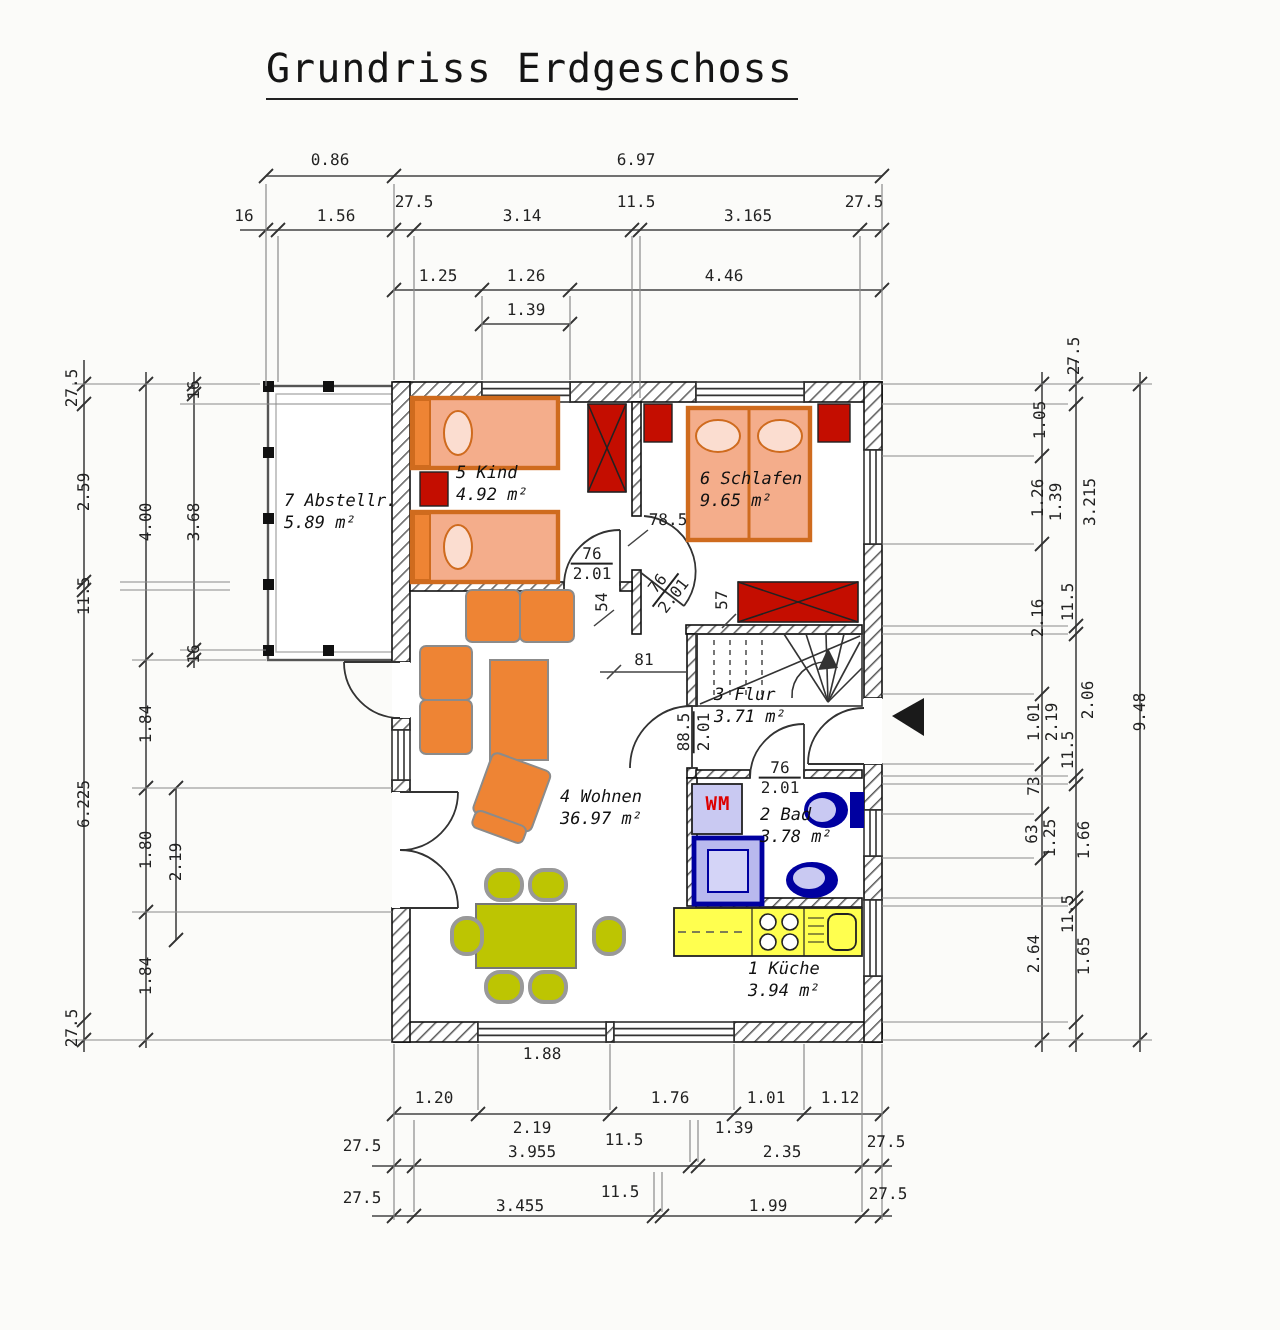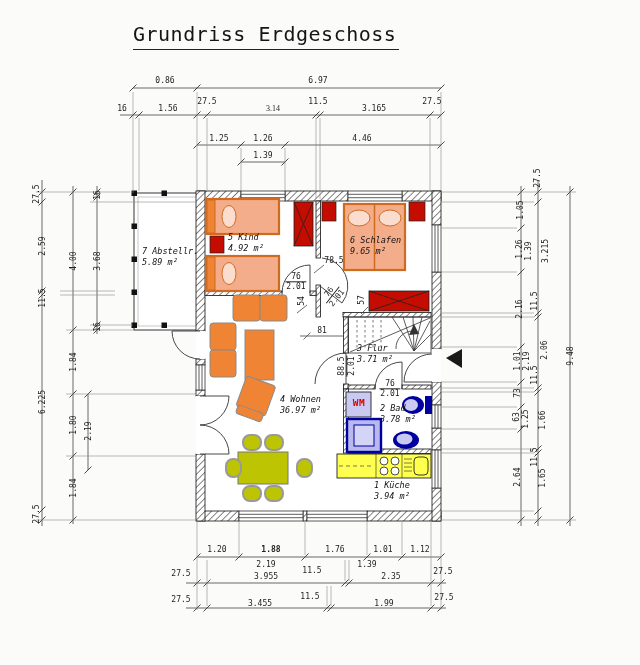--- a/index.html
+++ b/index.html
@@ -341,30 +341,30 @@
 </div>
 
 <div class="wm-label">WM</div>
 
 <div id="dim-layer">
     <span class="dim" style="left: 165px; top: 80px; transform: translate(-50%, -50%) rotate(0deg);">0.86</span>
     <span class="dim" style="left: 318px; top: 80px; transform: translate(-50%, -50%) rotate(0deg);">6.97</span>
     <span class="dim" style="left: 122px; top: 108px; transform: translate(-50%, -50%) rotate(0deg);">16</span>
     <span class="dim" style="left: 168px; top: 108px; transform: translate(-50%, -50%) rotate(0deg);">1.56</span>
     <span class="dim" style="left: 207px; top: 101px; transform: translate(-50%, -50%) rotate(0deg);">27.5</span>
-    <span class="dim" style="left: 273px; top: 108px; transform: translate(-50%, -50%) rotate(0deg); font-family: Liberation Serif, serif;">3.14</span>
+    <span class="dim" style="left: 261px; top: 108px; transform: translate(-50%, -50%) rotate(0deg);">3.14</span>
     <span class="dim" style="left: 318px; top: 101px; transform: translate(-50%, -50%) rotate(0deg);">11.5</span>
     <span class="dim" style="left: 374px; top: 108px; transform: translate(-50%, -50%) rotate(0deg);">3.165</span>
     <span class="dim" style="left: 432px; top: 101px; transform: translate(-50%, -50%) rotate(0deg);">27.5</span>
     <span class="dim" style="left: 219px; top: 138px; transform: translate(-50%, -50%) rotate(0deg);">1.25</span>
     <span class="dim" style="left: 263px; top: 138px; transform: translate(-50%, -50%) rotate(0deg);">1.26</span>
     <span class="dim" style="left: 362px; top: 138px; transform: translate(-50%, -50%) rotate(0deg);">4.46</span>
     <span class="dim" style="left: 263px; top: 155px; transform: translate(-50%, -50%) rotate(0deg);">1.39</span>
     <span class="dim" style="left: 217px; top: 549px; transform: translate(-50%, -50%) rotate(0deg);">1.20</span>
-    <span class="dim" style="left: 271px; top: 549px; transform: translate(-50%, -50%) rotate(0deg); font-weight: bold;">1.88</span>
+    <span class="dim" style="left: 271px; top: 527px; transform: translate(-50%, -50%) rotate(0deg);">1.88</span>
     <span class="dim" style="left: 335px; top: 549px; transform: translate(-50%, -50%) rotate(0deg);">1.76</span>
     <span class="dim" style="left: 383px; top: 549px; transform: translate(-50%, -50%) rotate(0deg);">1.01</span>
     <span class="dim" style="left: 420px; top: 549px; transform: translate(-50%, -50%) rotate(0deg); text-align: center;">1.12</span>
     <span class="dim" style="left: 266px; top: 564px; transform: translate(-50%, -50%) rotate(0deg);">2.19</span>
     <span class="dim" style="left: 367px; top: 564px; transform: translate(-50%, -50%) rotate(0deg);">1.39</span>
     <span class="dim" style="left: 181px; top: 573px; transform: translate(-50%, -50%) rotate(0deg);">27.5</span>
     <span class="dim" style="left: 266px; top: 576px; transform: translate(-50%, -50%) rotate(0deg);">3.955</span>
     <span class="dim" style="left: 312px; top: 570px; transform: translate(-50%, -50%) rotate(0deg);">11.5</span>
     <span class="dim" style="left: 391px; top: 576px; transform: translate(-50%, -50%) rotate(0deg);">2.35</span>
     <span class="dim" style="left: 443px; top: 571px; transform: translate(-50%, -50%) rotate(0deg);">27.5</span>

